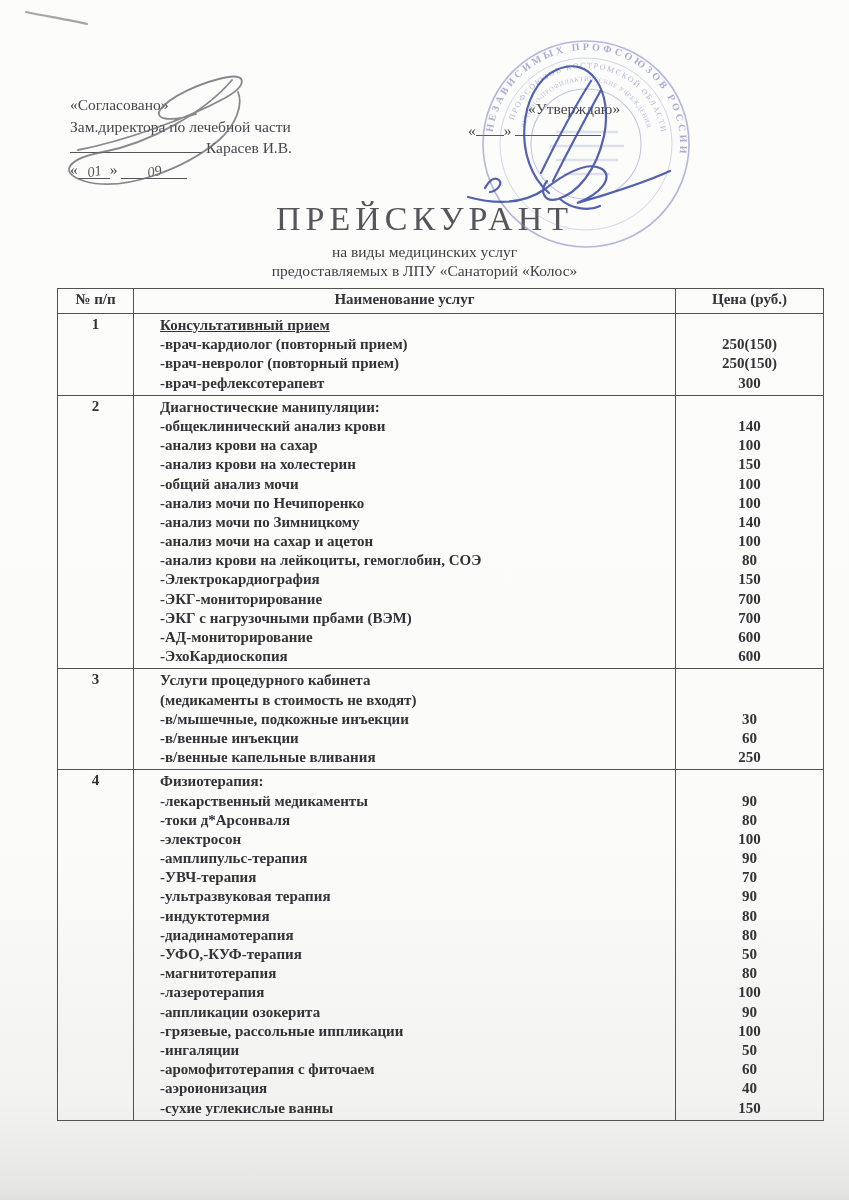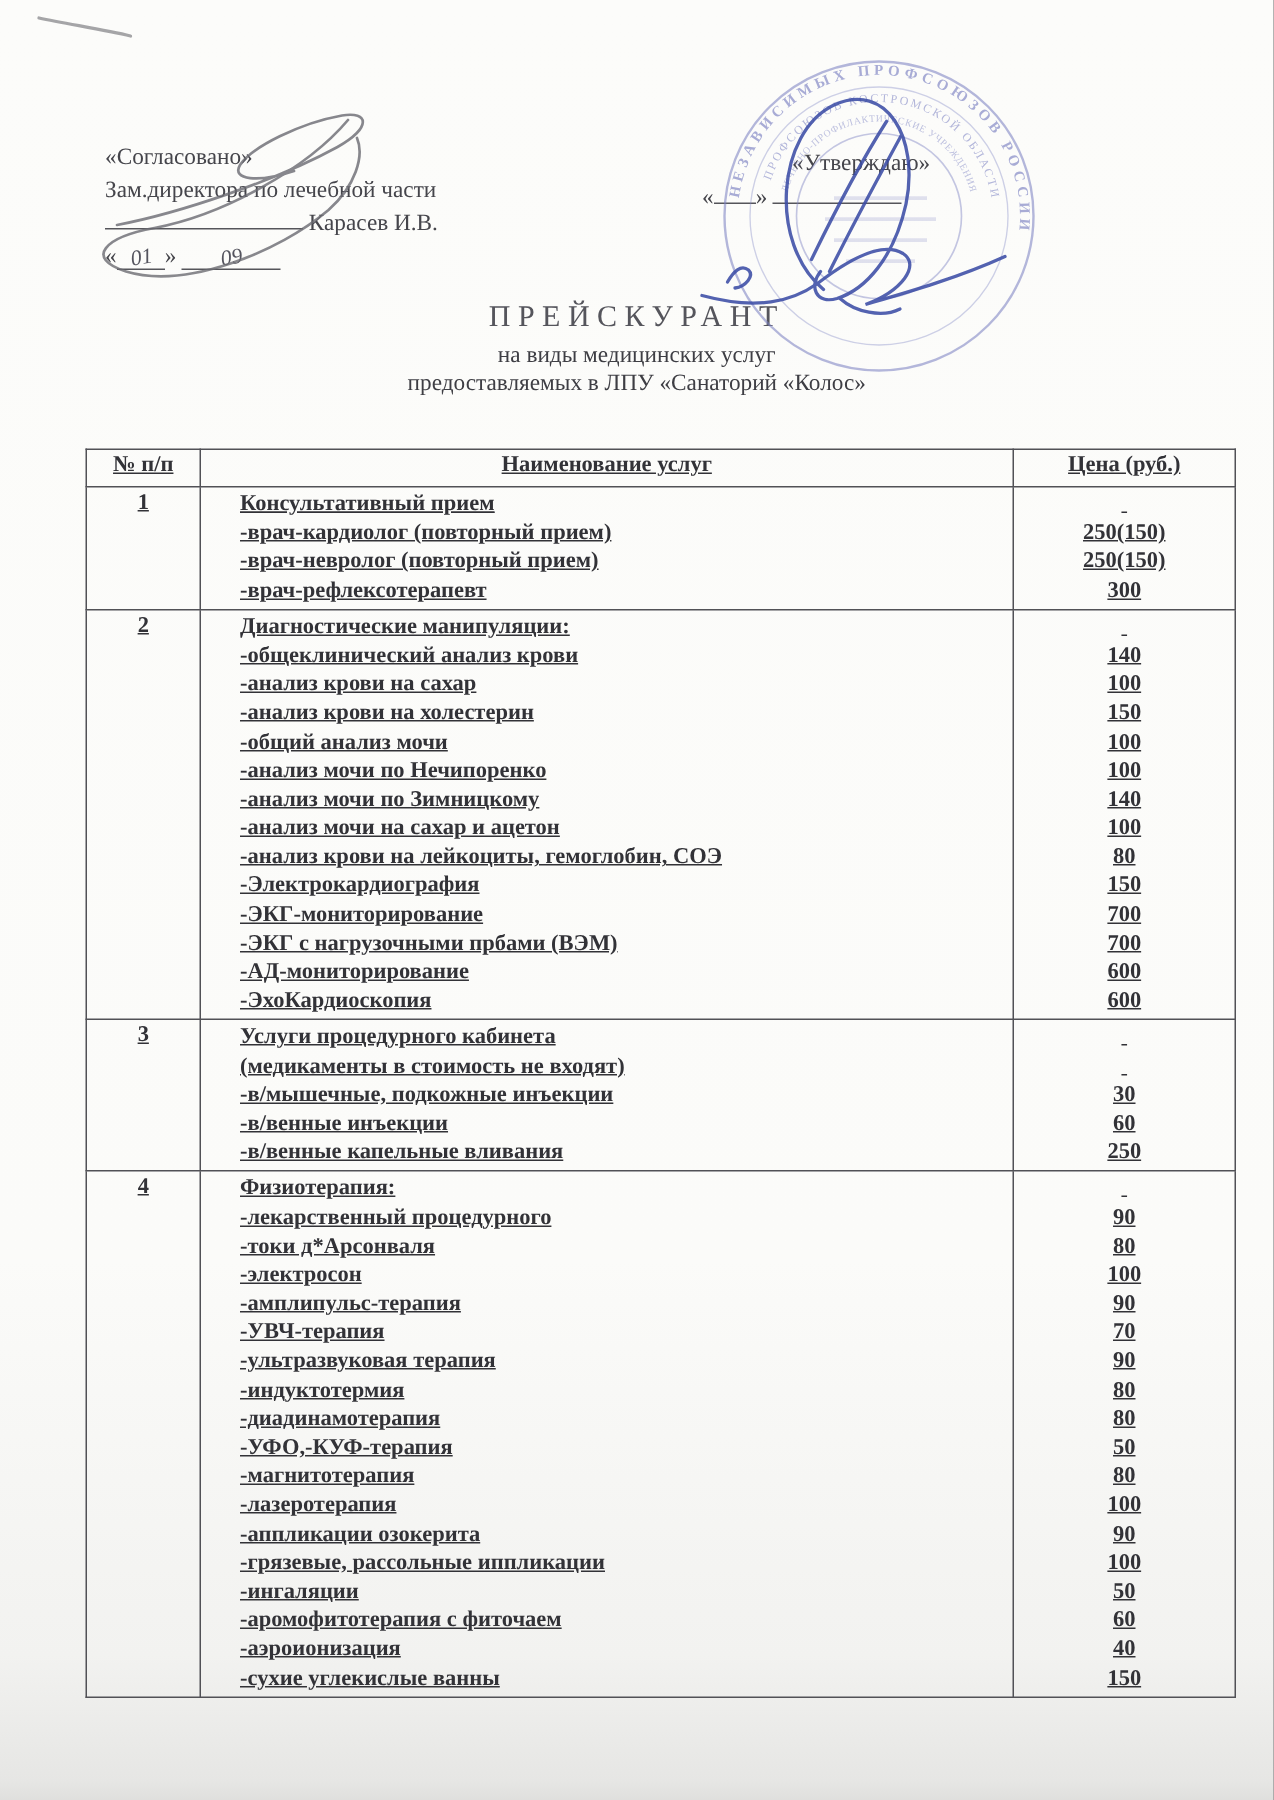--- a/index.html
+++ b/index.html
@@ -21,27 +21,27 @@
     display:inline-block; border-bottom:1px solid #55555a;
     height:16px; text-align:center; vertical-align:baseline; line-height:14px;
   }
   .hand {
     display:inline-block; font-style:italic; font-size:14.5px;
     color:#54545e; transform:rotate(-10deg) translateY(1px);
   }
 
   
   .title-block { position:absolute; top:200px; left:0; width:100%; text-align:center; z-index:1; }
-  .title-main { font-size:20px; font-weight:400; letter-spacing:5px; color:#55555c; }
+  .title-main { font-size:34px; font-weight:400; letter-spacing:5px; color:#55555c; }
   .title-sub  { font-size:15.5px; font-weight:normal; color:#3e3e44; margin-top:4px; line-height:19px; }
 
   
   .price-table {
-    position:absolute; left:57px; top:299px; width:766px;
-    border-collapse:collapse; table-layout:fixed; color:#323237; z-index:1;text-decoration:underline;
+    position:absolute; left:57px; top:288px; width:766px;
+    border-collapse:collapse; table-layout:fixed; color:#323237; z-index:1;
   }
   .price-table th, .price-table td {
     border:1.5px solid #515156; font-size:15px; font-weight:bold; vertical-align:top;
   }
   .price-table th { height:25px; padding:2px 0; text-align:center; }
   .num-cell   { text-align:center; padding-top:2px; }
   .svc-cell   { padding:2px 0 2px 0; }
   .price-cell { padding:2px 0 2px 0; text-align:center; }
   .tline { height:19.2px; line-height:19.2px; white-space:nowrap; }
   .svc-cell .tline { padding-left:8px;margin-left:18px; }
@@ -191,21 +191,21 @@
             <div class="tline">&nbsp;</div>
             <div class="tline">30</div>
             <div class="tline">60</div>
             <div class="tline">250</div>
           </td>
         </tr>
         <tr>
           <td class="num-cell">4</td>
           <td class="svc-cell">
             <div class="tline">Физиотерапия:</div>
-            <div class="tline">-лекарственный процедурного</div>
+            <div class="tline">-лекарственный медикаменты</div>
             <div class="tline">-токи д*Арсонваля</div>
             <div class="tline">-электросон</div>
             <div class="tline">-амплипульс-терапия</div>
             <div class="tline">-УВЧ-терапия</div>
             <div class="tline">-ультразвуковая терапия</div>
             <div class="tline">-индуктотермия</div>
             <div class="tline">-диадинамотерапия</div>
             <div class="tline">-УФО,-КУФ-терапия</div>
             <div class="tline">-магнитотерапия</div>
             <div class="tline">-лазеротерапия</div>

